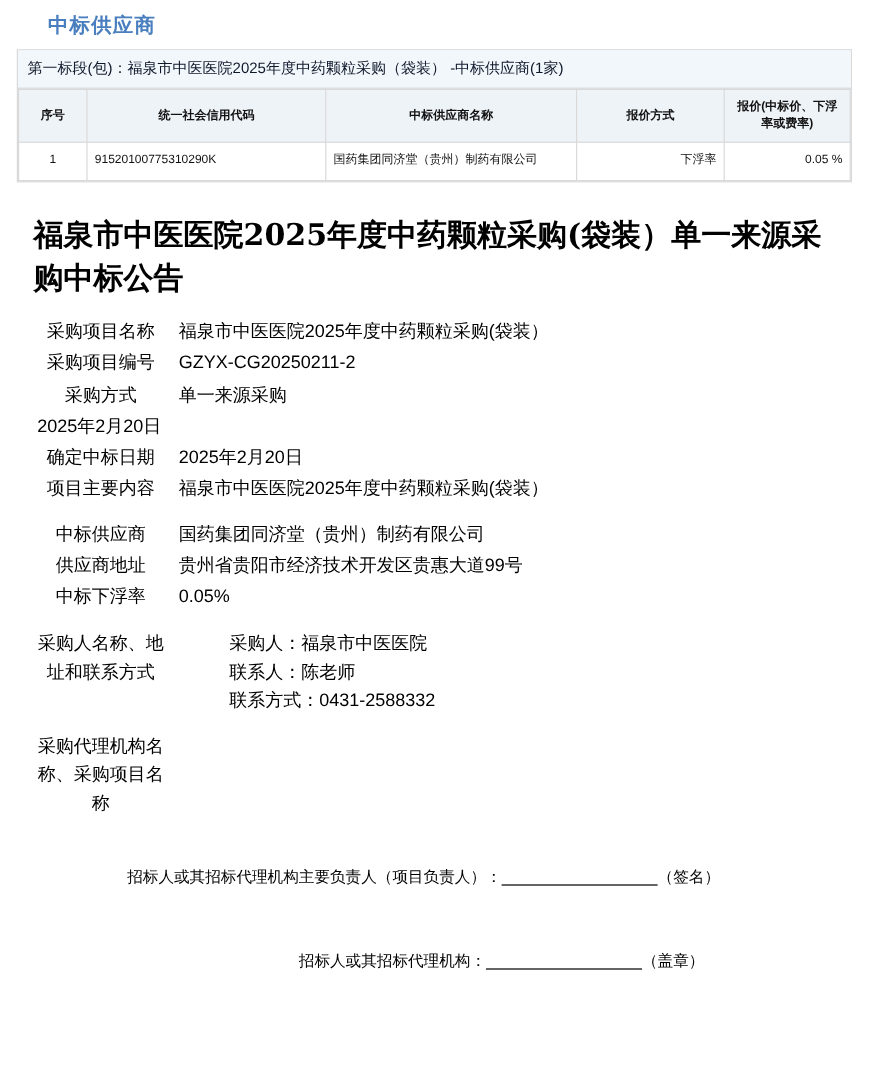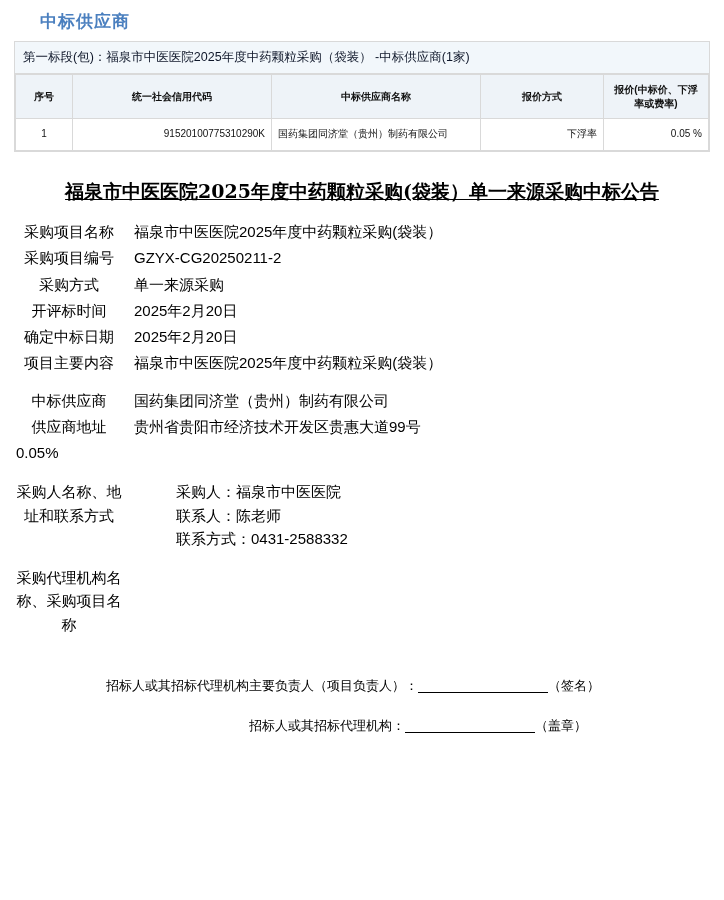--- a/index.html
+++ b/index.html
@@ -52,39 +52,37 @@
     color: #111;
   }
   table.bid td {
     border: 1px solid #d9d9d9;
     padding: 8px 6px;
     vertical-align: middle;
     line-height: 1.45;
     color: #111;
   }
   .col-no { width: 44px; text-align: center; }
-  .col-code { width: 186px; text-align: right; }
+  .col-code { width: 186px; text-align: left; }
   .col-name { width: 196px; text-align: left; }
   .col-method { width: 110px; text-align: right; }
   .col-price { text-align: right; }
 
   
   .doc-title {
-    text-align: center;
-    font-size: 19px;
+    font-size: 25px;
     font-weight: bold;
     line-height: 1.45;
     margin: 26px 28px 14px 28px;
     font-family: "DejaVu Serif", "Liberation Serif", serif;
-    text-decoration: underline;
   }
 
   
   .fields {
-    margin: 0 10px;
+    margin: 0 25px;
     font-size: 15px;
   }
   .frow {
     display: flex;
     align-items: flex-start;
     margin-bottom: 1px;
   }
   .flabel {
     width: 118px;
     min-width: 118px;
@@ -103,21 +101,21 @@
 
   
   .sig {
     font-size: 13px;
     margin-top: 40px;
     padding-right: 18px;
     text-align: center;
   }
   .sig2 {
     font-size: 13px;
-    margin-top: 22px;
+    margin-top: 52px;
     text-align: center;
     padding-left: 112px;
   }
   .uline {
     display: inline-block;
     border-bottom: 1px solid #000;
     width: 130px;
     vertical-align: -3px;
   }
 </style>
@@ -163,21 +161,20 @@
     <div class="flabel">采购项目编号</div>
     <div class="fvalue">GZYX-CG20250211-2</div>
   </div>
 
   <div class="frow">
     <div class="flabel">采购方式</div>
     <div class="fvalue">单一来源采购</div>
   </div>
 
   <div class="frow">
-    <div class="flabel">开评标时间</div>
     <div class="fvalue">2025年2月20日</div>
   </div>
 
   <div class="frow">
     <div class="flabel">确定中标日期</div>
     <div class="fvalue">2025年2月20日</div>
   </div>
 
   <div class="frow">
     <div class="flabel">项目主要内容</div>
@@ -188,20 +185,21 @@
     <div class="flabel">中标供应商</div>
     <div class="fvalue">国药集团同济堂（贵州）制药有限公司</div>
   </div>
 
   <div class="frow">
     <div class="flabel">供应商地址</div>
     <div class="fvalue">贵州省贵阳市经济技术开发区贵惠大道99号</div>
   </div>
 
   <div class="frow">
+    <div class="flabel">中标下浮率</div>
     <div class="fvalue">0.05%</div>
   </div>
 
   <div class="frow gap-top2">
     <div class="flabel">采购人名称、地址和联系方式</div>
     <div class="fvalue">
       <div>采购人：福泉市中医医院</div>
       <div>联系人：陈老师</div>
       <div>联系方式：0431-2588332</div>
     </div>

